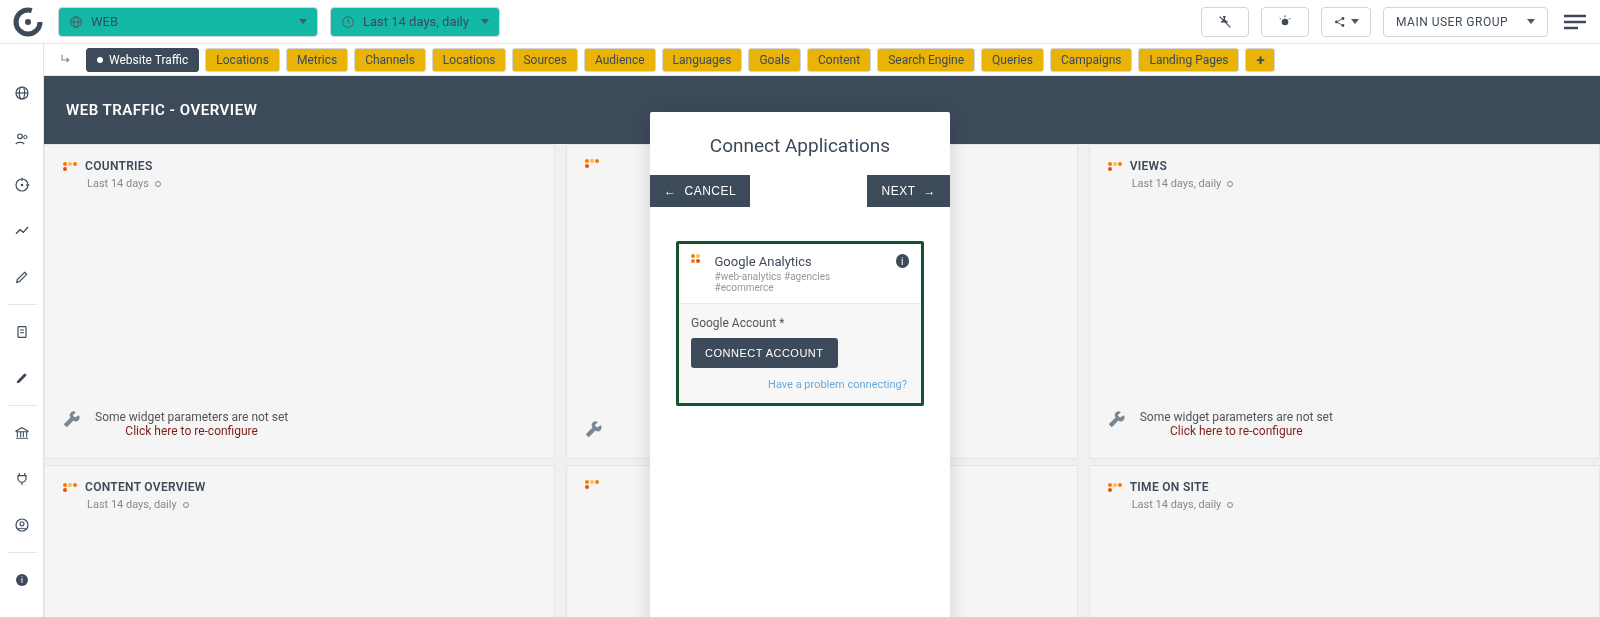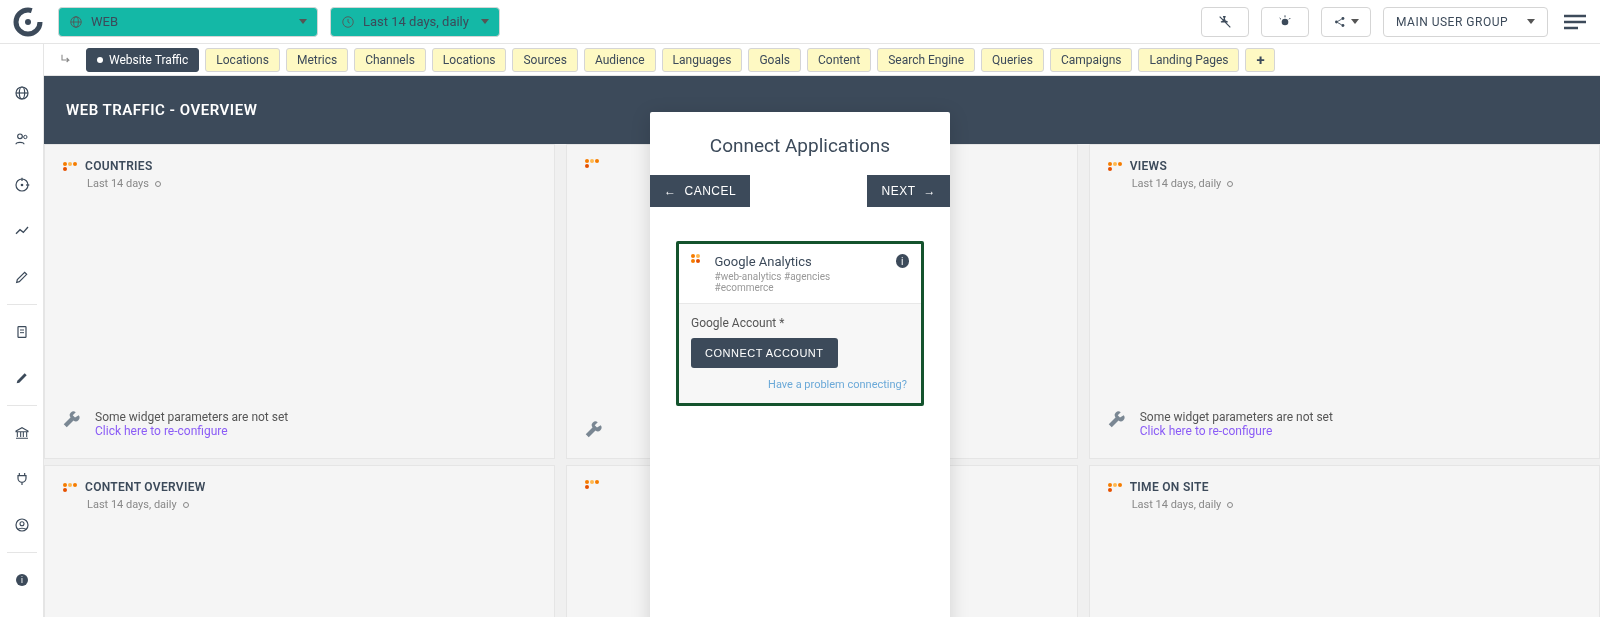--- a/index.html
+++ b/index.html
@@ -19,38 +19,38 @@
   .hamburger { width: 30px; height: 30px; display: flex; align-items: center; justify-content: center; cursor: pointer; color: #3c4a5a; }
 
   
   .sidebar { position: absolute; left: 0; top: 44px; bottom: 0; width: 44px; background: #fff; border-right: 1px solid #e5e5e5; display: flex; flex-direction: column; align-items: center; padding-top: 40px; gap: 28px; }
   .side-icon { width: 18px; height: 18px; color: #3c4a5a; cursor: pointer; display:flex; align-items:center; justify-content:center;}
   .side-sep { width: 30px; height: 1px; background: #e5e5e5; margin: -10px 0; }
 
   
   .tabrow { position: absolute; left: 44px; right: 0; top: 44px; height: 32px; background: #fff; display: flex; align-items: center; padding: 0 14px; gap: 6px; border-bottom: 1px solid #e5e5e5; }
   .tabrow .indent-icon { width: 22px; color: #888; display:flex; align-items:center;}
-  .tab { height: 24px; border: 1px solid #d5d5d5; border-radius: 3px; padding: 0 10px; font-size: 12px; display: flex; align-items: center; color: #3c4a5a; background: #fef9c3; cursor: pointer; }
+  .tab { height: 24px; border: 1px solid #d5d5d5; border-radius: 3px; padding: 0 10px; font-size: 12px; display: flex; align-items: center; color: #3c4a5a; background: #eab308; cursor: pointer; }
   .tab.active { background: #3c4a5a; color: #fff; border-color: #3c4a5a; }
   .tab.active::before { content:''; width:6px; height:6px; background:#fff; border-radius:50%; margin-right:6px; }
   .tab.add { width: 30px; justify-content: center; padding: 0; font-size: 15px; font-weight: bold; color:#3c4a5a;}
 
   
-  .main { position: absolute; left: 44px; right: 0; top: 76px; bottom: 0; overflow: hidden; }
+  .main { position: absolute; left: 44px; right: 0; top: 76px; bottom: 0; overflow: hidden; text-align: center; }
   .page-header { height: 68px; background: #3c4a5a; color: #fff; display: flex; align-items: center; padding: 0 22px; font-size: 15px; font-weight: 600; letter-spacing: 0.5px; }
   .grid { display: grid; grid-template-columns: 1fr 1fr 1fr; gap: 11px; padding: 0; margin-top: 0; }
   .widget { background: #f5f5f5; border: 1px solid #e5e5e5; min-height: 315px; position: relative; padding: 14px 18px; }
   .w-title-row { display: flex; align-items: center; gap: 8px; }
   .w-icon { width: 16px; display:flex; }
   .w-title { font-size: 12px; font-weight: 600; color: #3c4a5a; letter-spacing: 0.3px; }
   .w-sub { font-size: 11px; color: #888; margin-top: 4px; margin-left: 24px; display:flex; align-items:center; gap:6px;}
   .w-footer { position: absolute; bottom: 20px; left: 18px; display: flex; gap: 14px; align-items: flex-start; }
   .wrench { color: #7a8793; }
   .w-msg { font-size: 12px; color: #555; }
-  .w-link { font-size: 12px; color: #8b5cf6; cursor: pointer; }
+  .w-link { font-size: 12px; color: #7f1d1d; cursor: pointer; }
   .widget.short { min-height: 155px; }
 
   
   .modal-backdrop { position: absolute; inset: 0; pointer-events: none; }
   .modal { position: absolute; left: 50%; top: 112px; transform: translateX(-50%); width: 300px; background: #fff; border-radius: 2px; box-shadow: 0 4px 20px rgba(0,0,0,0.15); padding-bottom: 20px; pointer-events: auto; }
   .modal h2 { text-align: center; font-size: 19px; font-weight: 400; color: #3c4a5a; padding: 22px 10px 18px; }
   .modal-btns { display: flex; justify-content: space-between; padding: 0 0 16px; }
   .m-btn { background: #3c4a5a; color: #fff; font-size: 12px; letter-spacing: 0.5px; padding: 9px 14px; display: flex; align-items: center; gap: 8px; cursor: pointer; border:none;}
   .app-card { margin: 18px 26px; border: 3px solid #14532d; border-radius: 2px; background: #f7f7f7; }
   .app-card-head { padding: 10px 12px; border-bottom: 1px solid #e8e8e8; display: flex; align-items: flex-start; gap: 10px; background:#fff;}

